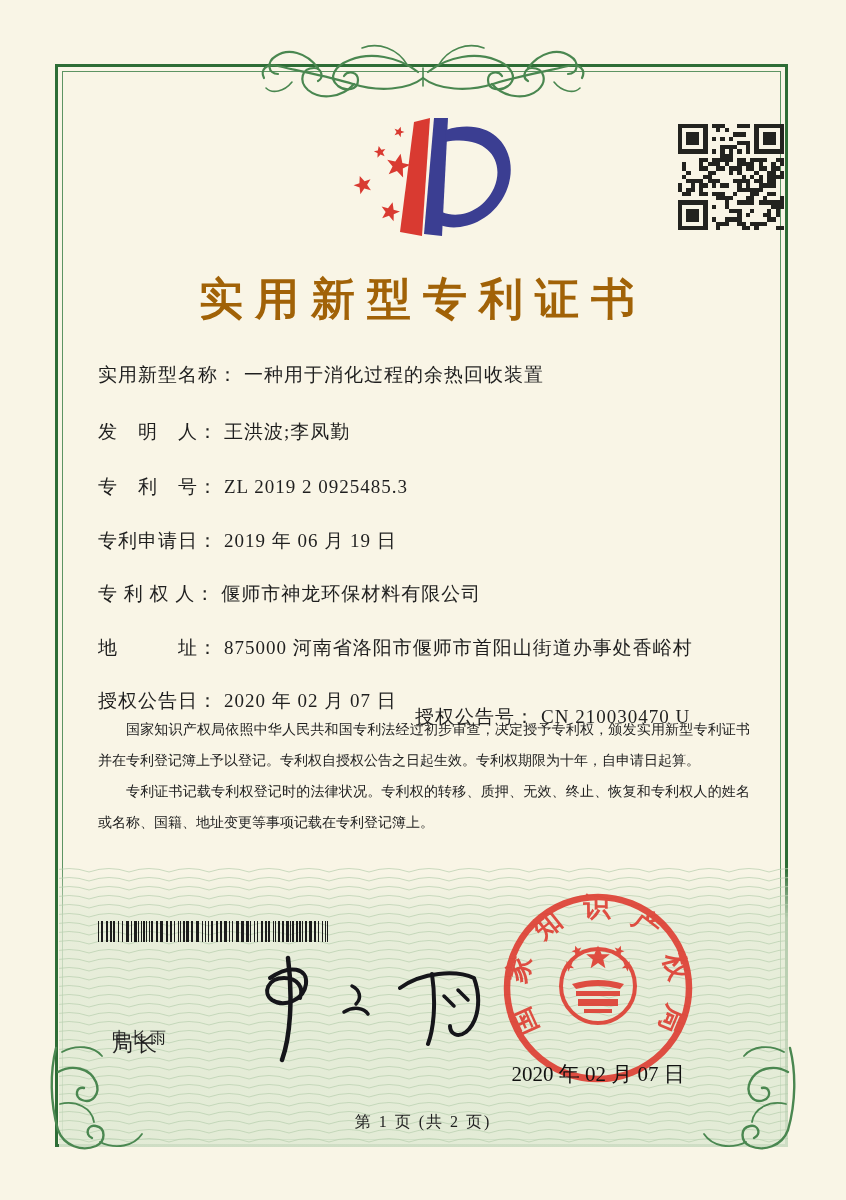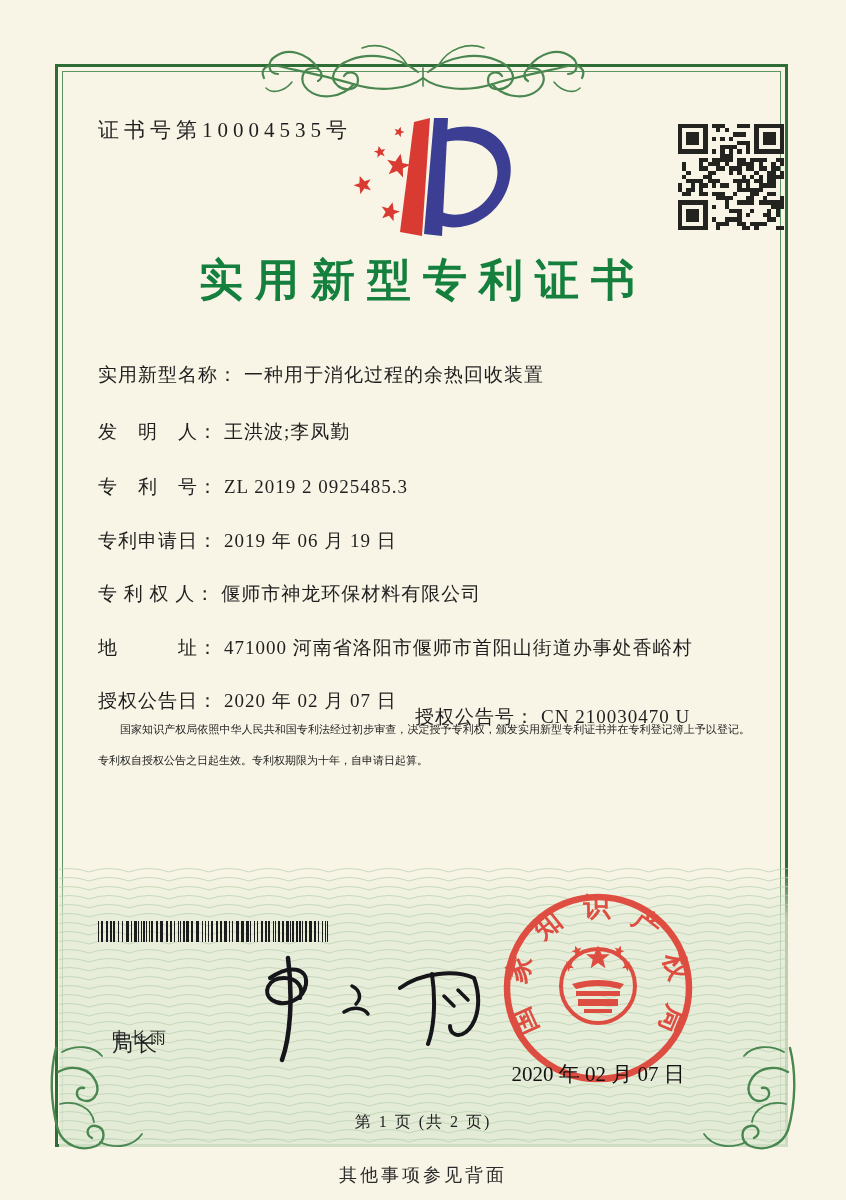--- a/index.html
+++ b/index.html
@@ -16,31 +16,31 @@
   .border-inner{position:absolute;left:62px;top:71px;width:719px;height:1069px;
     border:1px solid #5d9463;box-sizing:border-box;}
   
   .wave-band{position:absolute;left:59px;top:868px;width:729px;height:279px;overflow:hidden;
     background:linear-gradient(180deg,rgba(228,237,217,0) 0%,rgba(226,235,214,.75) 18%,rgba(224,234,212,.9) 100%);}
   .wave-band svg{display:block;}
   
   .cert-no{position:absolute;left:98px;top:116px;font-size:21px;letter-spacing:5px;}
   .logo{position:absolute;left:342px;top:110px;width:176px;height:132px;}
   .qr{position:absolute;left:678px;top:124px;width:106px;height:106px;}
-  .title{position:absolute;left:0;top:251px;width:100%;text-align:center;
-    font-size:44px;font-weight:bold;letter-spacing:12px;color:#15803d;}
+  .title{position:absolute;left:0;top:270px;width:100%;text-align:center;
+    font-size:44px;font-weight:bold;letter-spacing:12px;color:#a16207;}
   
   .fields{position:absolute;left:98px;top:0;width:660px;}
   .frow{position:absolute;left:0;font-size:19px;white-space:nowrap;}
   .frow .lab{letter-spacing:1px;}
   .frow .val{margin-left:6px;letter-spacing:1px;}
   .r1{top:362px}.r2{top:419px}.r3{top:474px}.r4{top:528px}.r5{top:581px}.r6{top:635px}.r7{top:688px}
   .grant2{position:absolute;left:317px;top:16px;}
   
-  .paras{position:absolute;left:98px;top:714px;width:652px;font-size:11px;line-height:31px;
+  .paras{position:absolute;left:98px;top:714px;width:652px;font-size:14px;line-height:31px;
     text-align:justify;color:#222;}
   .paras p{margin:0;text-indent:2em;}
   
   .barcode{position:absolute;left:98px;top:921px;width:233px;height:21px;}
   .officer-title{position:absolute;left:112px;top:1030px;font-size:21px;letter-spacing:3px;}
   .officer-name{position:absolute;left:112px;top:1028px;font-size:16px;letter-spacing:3px;}
   .signature{position:absolute;left:232px;top:948px;width:260px;height:124px;}
   .seal{position:absolute;left:498px;top:888px;width:200px;height:200px;}
   .seal-date{position:absolute;left:508px;top:1060px;width:180px;text-align:center;
     font-size:21px;color:#111;z-index:5;}
@@ -123,21 +123,20 @@
   <svg class="orn-br" viewBox="0 0 108 112">
     <g fill="none" stroke="#4a8750" stroke-width="2.4" stroke-linecap="round">
       <path d="M14,6 C8,30 8,60 16,88 C22,104 40,110 54,104 C64,99 64,86 54,84 C46,82 42,92 50,96"></path>
       <path d="M16,30 C30,22 48,26 54,40 C59,52 50,62 40,58 C32,55 34,44 42,46"></path>
       <path d="M18,62 C34,58 50,66 52,80" stroke-width="1.8"></path>
       <path d="M58,100 C74,108 92,104 100,92" stroke-width="1.8"></path>
       <path d="M20,10 C34,2 52,4 60,14" stroke-width="1.8"></path>
     </g>
   </svg>
 
-  <div class="cert-no">证书号第10004535号</div>
 
   <svg class="logo" viewBox="0 0 176 132">
     <defs>
       <path id="star" d="M0,-10 L2.9,-3.1 L9.5,-3.1 L4.2,1.2 L5.9,8.1 L0,4 L-5.9,8.1 L-4.2,1.2 L-9.5,-3.1 L-2.9,-3.1 Z"></path>
     </defs>
 
     <g fill="#3b3e92">
       <path d="M92,8 L106,8 L100,126 L82,124 Z"></path>
       <path d="M104,20 C156,4 182,48 162,86 C147,114 116,122 98,115 L100,102 C118,110 142,100 152,78 C164,50 144,24 103,32 Z"></path>
     </g>
@@ -465,32 +464,33 @@
     <div class="frow r3">
       <span class="lab">专　利　号：</span><span class="val">ZL 2019 2 0925485.3</span>
     </div>
     <div class="frow r4">
       <span class="lab">专利申请日：</span><span class="val">2019 年 06 月 19 日</span>
     </div>
     <div class="frow r5">
       <span class="lab">专 利 权 人：</span><span class="val">偃师市神龙环保材料有限公司</span>
     </div>
     <div class="frow r6">
-      <span class="lab">地　　　址：</span><span class="val">471000 河南省洛阳市偃师市首阳山街道办事处香峪村</span>
+      <span class="lab">地　　　址：</span><span class="val">875000 河南省洛阳市偃师市首阳山街道办事处香峪村</span>
     </div>
     <div class="frow r7">
       <span class="lab">授权公告日：</span><span class="val">2020 年 02 月 07 日</span>
       <span class="grant2">
         <span class="lab">授权公告号：</span><span class="val">CN 210030470 U</span>
       </span>
     </div>
   </div>
 
   <div class="paras">
     <p>国家知识产权局依照中华人民共和国专利法经过初步审查，决定授予专利权，颁发实用新型专利证书并在专利登记簿上予以登记。专利权自授权公告之日起生效。专利权期限为十年，自申请日起算。</p>
+    <p>专利证书记载专利权登记时的法律状况。专利权的转移、质押、无效、终止、恢复和专利权人的姓名或名称、国籍、地址变更等事项记载在专利登记簿上。</p>
   </div>
 
   <svg class="barcode" id="barcode" viewBox="0 0 233 21" preserveAspectRatio="none">
       <rect x="0" y="0" width="1" height="21" fill="#1c1c1c"></rect>
       <rect x="3" y="0" width="2" height="21" fill="#1c1c1c"></rect>
       <rect x="8" y="0" width="2" height="21" fill="#1c1c1c"></rect>
       <rect x="12" y="0" width="2" height="21" fill="#1c1c1c"></rect>
       <rect x="15" y="0" width="2" height="21" fill="#1c1c1c"></rect>
       <rect x="20" y="0" width="1" height="21" fill="#1c1c1c"></rect>
       <rect x="24" y="0" width="1" height="21" fill="#1c1c1c"></rect>
@@ -588,15 +588,14 @@
         <path d="M74,96 Q100,88 126,96 L122,101 Q100,95 78,101 Z"></path>
         <rect x="78" y="103" width="44" height="5"></rect>
         <rect x="80" y="111" width="40" height="7"></rect>
         <rect x="86" y="121" width="28" height="4"></rect>
       </g>
     </g>
   </svg>
   <div class="seal-date">2020 年 02 月 07 日</div>
 
   <div class="page-num">第 1 页 (共 2 页)</div>
-  <div class="back-note">其他事项参见背面</div>
 
 </div>
 
 </body></html>

